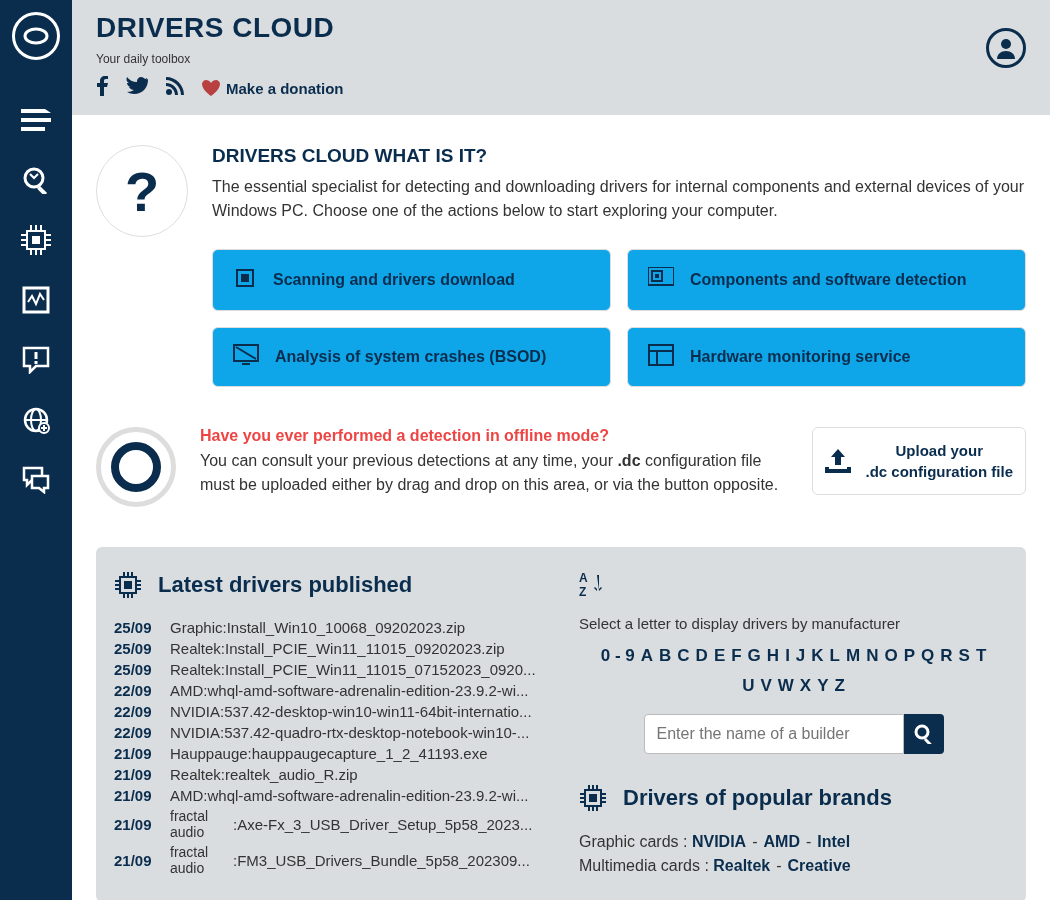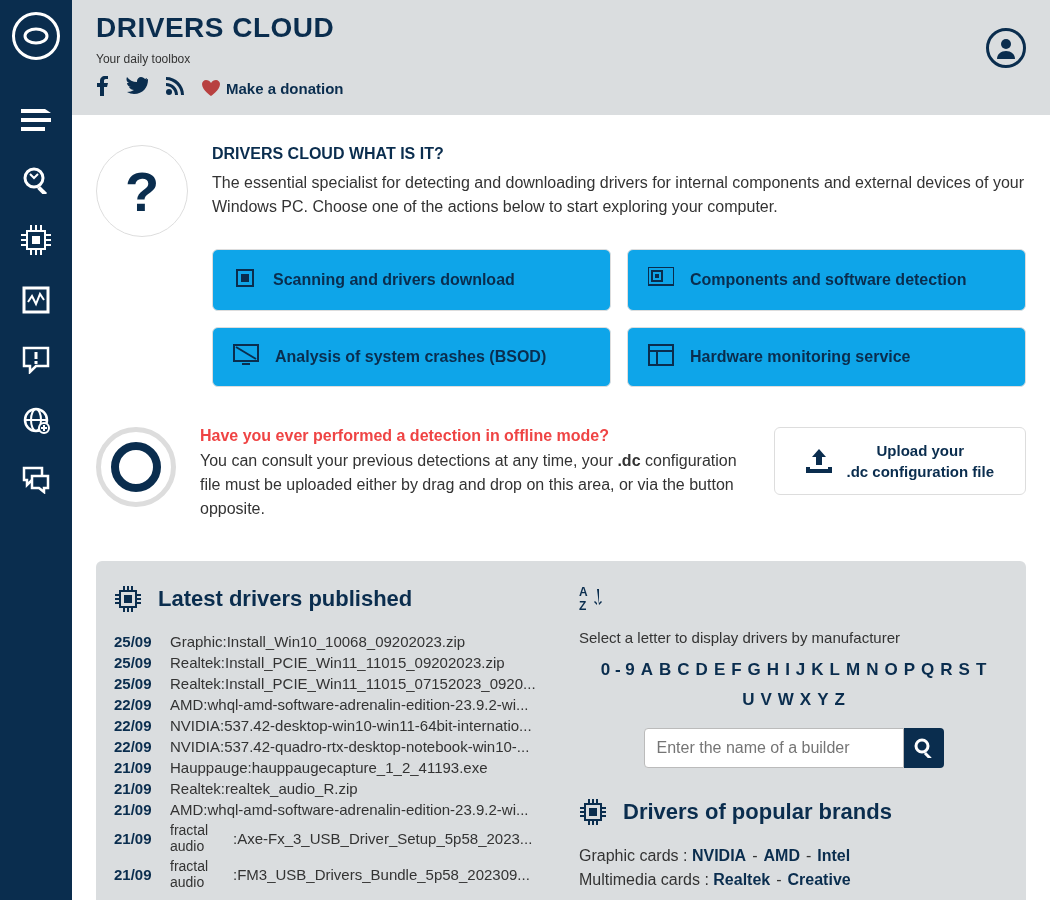--- a/index.html
+++ b/index.html
@@ -14,32 +14,32 @@
 .header-title { font-size: 28px; font-weight: bold; color: #0a2d4e; letter-spacing: 0.5px; }
 .header-sub { font-size: 12px; color: #333; margin-top: 8px; }
 .header-icons { display: flex; align-items: center; gap: 18px; margin-top: 10px; }
 .header-icons svg { fill: #0a2d4e; }
 .donation { display: flex; align-items: center; gap: 6px; font-weight: bold; color: #0a2d4e; font-size: 15px; cursor: pointer; }
 .donation svg { fill: #b84040; }
 .avatar { position: absolute; right: 24px; top: 28px; width: 40px; height: 40px; border: 3px solid #0a2d4e; border-radius: 50%; display: flex; align-items: center; justify-content: center; cursor: pointer; }
 .content { flex: 1; overflow-y: auto; padding: 30px 24px; }
 .intro { display: flex; gap: 24px; align-items: flex-start; margin-bottom: 12px; }
 .intro-icon { width: 92px; height: 92px; border: 1px solid #ddd; border-radius: 50%; display: flex; align-items: center; justify-content: center; font-size: 56px; font-weight: bold; color: #0a2d4e; flex-shrink: 0; }
-.intro-body h2 { font-size: 16px; color: #0a2d4e; margin-bottom: 8px; }
+.intro-body h2 { font-size: 19px; color: #0a2d4e; margin-bottom: 8px; }
 .intro-body p { font-size: 16px; color: #333; line-height: 1.5; }
 .actions { display: grid; grid-template-columns: 1fr 1fr; gap: 16px; margin-left: 116px; margin-bottom: 40px; }
 .action-card { border: 1px solid #ddd; border-radius: 6px; padding: 16px 20px; display: flex; align-items: center; gap: 16px; cursor: pointer; font-size: 16px; font-weight: bold; color: #0a2d4e; background: #0ea5e9; }
 .action-card svg { fill: #0a2d4e; flex-shrink: 0; }
 .offline-row { display: flex; gap: 24px; align-items: flex-start; margin-bottom: 40px; }
 .offline-icon { width: 80px; height: 80px; border-radius: 50%; border: 5px solid #ddd; display: flex; align-items: center; justify-content: center; flex-shrink: 0; position: relative; }
 .offline-icon::after { content: ""; width: 34px; height: 34px; border: 8px solid #0a2d4e; border-radius: 50%; }
 .offline-text { flex: 1; }
 .offline-text h3 { font-size: 16px; color: #ef4444; margin-bottom: 4px; }
 .offline-text p { font-size: 16px; color: #333; line-height: 1.5; }
-.upload-btn { border: 1px solid #ddd; border-radius: 6px; padding: 12px 31px; display: flex; align-items: center; gap: 14px; cursor: pointer; background: #fff; flex-shrink: 0; }
+.upload-btn { border: 1px solid #ddd; border-radius: 6px; padding: 12px 12px; display: flex; align-items: center; gap: 14px; cursor: pointer; background: #fff; flex-shrink: 0; }
 .upload-btn-text { text-align: center; font-size: 15px; font-weight: bold; color: #0a2d4e; line-height: 1.4; }
 .panels { display: grid; grid-template-columns: 1fr 1fr; gap: 0; background: #dadddf; border-radius: 6px; padding: 24px 18px; }
 .panel h3 { display: flex; align-items: center; gap: 16px; font-size: 22px; color: #0a2d4e; margin-bottom: 18px; }
 .panel h3 svg { fill: #0a2d4e; }
 .driver-row { display: flex; gap: 8px; font-size: 15px; color: #333; padding: 2px 0; align-items: center; }
 .driver-date { font-weight: bold; color: #0a2d4e; width: 48px; flex-shrink: 0; }
 .driver-name { overflow: hidden; text-overflow: ellipsis; white-space: nowrap; color: #333; cursor: pointer; flex: 1; }
 .driver-row-split .driver-mfr { width: 55px; flex-shrink: 0; font-size: 14px; line-height: 1.15; color: #333; }
 .panel-right { padding-left: 18px; }
 .mfr-desc { font-size: 15px; color: #333; margin-bottom: 14px; }

